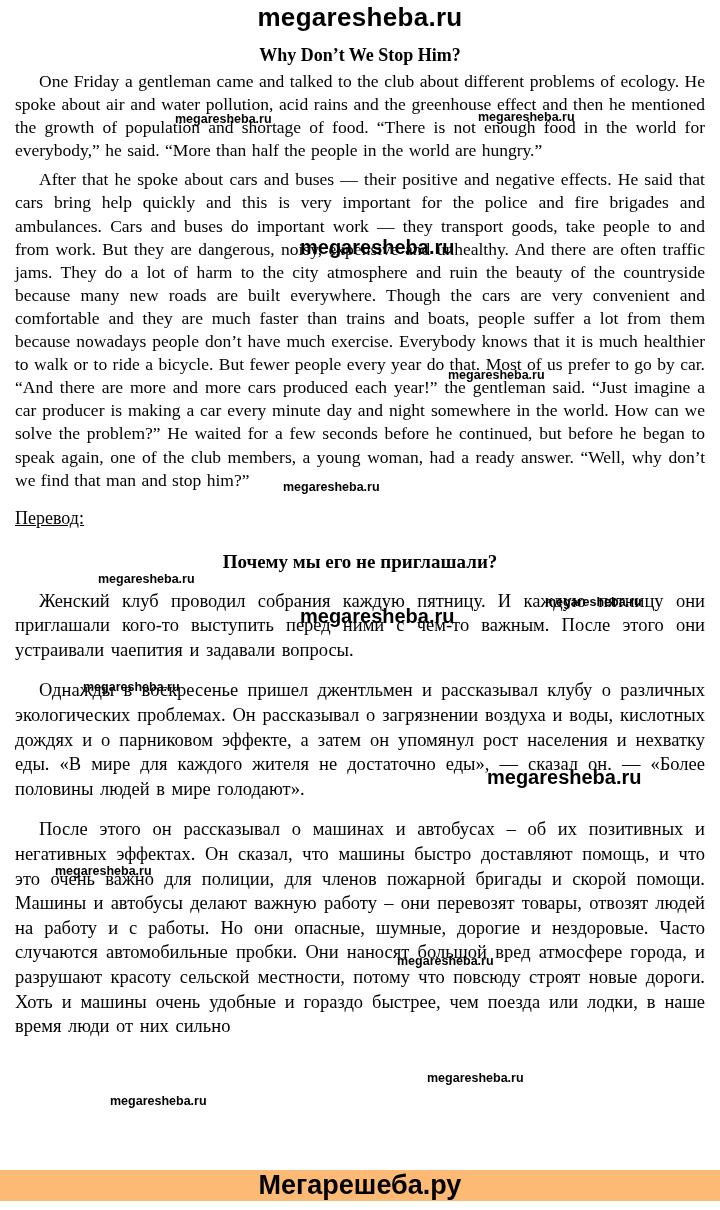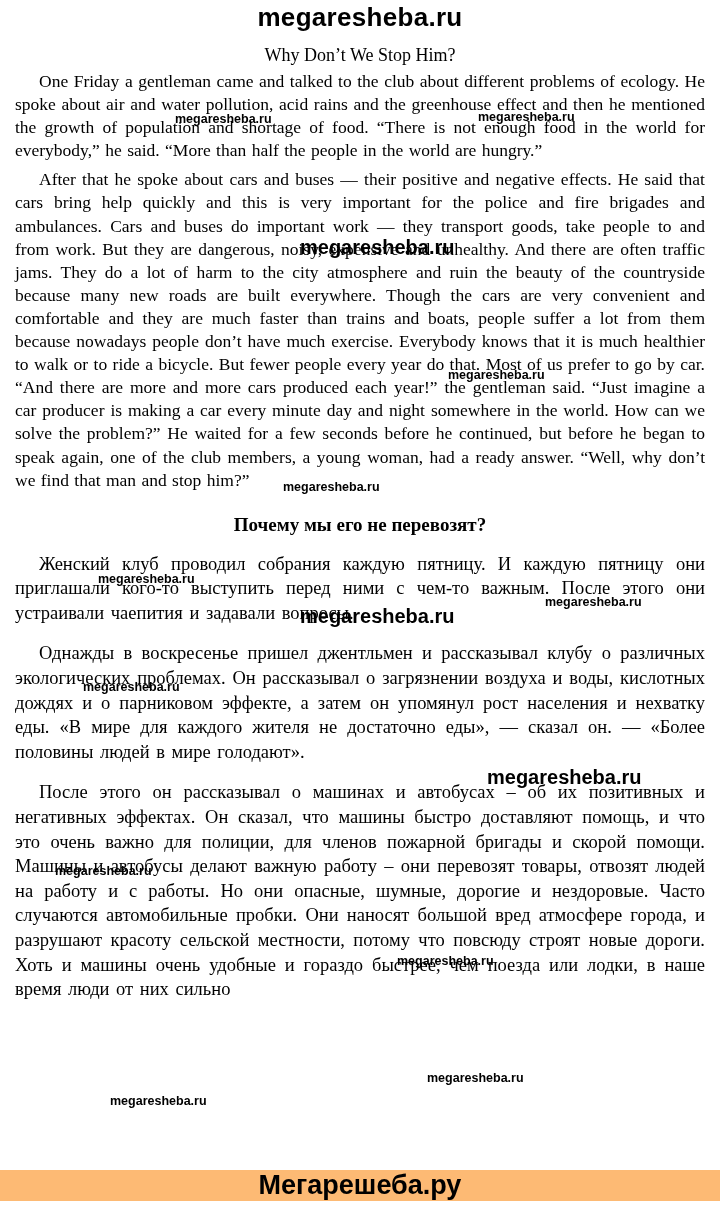--- a/index.html
+++ b/index.html
@@ -19,21 +19,21 @@
     font-family: "Liberation Sans", sans-serif;
     font-weight: 700;
     font-size: 26px;
     text-align: center;
     margin-top: 2px;
     letter-spacing: 0.3px;
   }
 
   .en-title {
     font-size: 18px;
-    font-weight: 400;
+    font-weight: 700;
     text-align: center;
     margin: 12px 0 4px 0;
   }
   .en-para {
     font-size: 17.5px;
     line-height: 1.32;
     text-align: justify;
     text-indent: 24px;
     margin: 0 0 6px 0;
     word-spacing: 1px;
@@ -89,22 +89,23 @@
 
   <div class="site-header">megaresheba.ru</div>
 
   <h1 class="en-title">Why Don’t We Stop Him?</h1>
 
 
   <p class="en-para">One Friday a gentleman came and talked to the club about different problems of ecology. He spoke about air and water pollution, acid rains and the greenhouse effect and then he mentioned the growth of population and shortage of food. “There is not enough food in the world for everybody,” he said. “More than half the people in the world are hungry.”</p>
 
   <p class="en-para">After that he spoke about cars and buses — their positive and negative effects. He said that cars bring help quickly and this is very important for the police and fire brigades and ambulances. Cars and buses do important work — they transport goods, take people to and from work. But they are dangerous, noisy, expensive and unhealthy. And there are often traffic jams. They do a lot of harm to the city atmosphere and ruin the beauty of the countryside because many new roads are built everywhere. Though the cars are very convenient and comfortable and they are much faster than trains and boats, people suffer a lot from them because nowadays people don’t have much exercise. Everybody knows that it is much healthier to walk or to ride a bicycle. But fewer people every year do that. Most of us prefer to go by car. “And there are more and more cars produced each year!” the gentleman said. “Just imagine a car producer is making a car every minute day and night somewhere in the world. How can we solve the problem?” He waited for a few seconds before he continued, but before he began to speak again, one of the club members, a young woman, had a ready answer. “Well, why don’t we find that man and stop him?”</p>
 
+  <div class="translation-label">Перевод:</div>
 
-  <h2 class="ru-title">Почему мы его не перевозят?</h2>
+  <h2 class="ru-title">Почему мы его не приглашали?</h2>
 
   <p class="ru-para">Женский клуб проводил собрания каждую пятницу. И каждую пятницу они приглашали кого-то выступить перед ними с чем-то важным. После этого они устраивали чаепития и задавали вопросы.</p>
 
   <p class="ru-para">Однажды в воскресенье пришел джентльмен и рассказывал клубу о различных экологических проблемах. Он рассказывал о загрязнении воздуха и воды, кислотных дождях и о парниковом эффекте, а затем он упомянул рост населения и нехватку еды. «В мире для каждого жителя не достаточно еды», — сказал он. — «Более половины людей в мире голодают».</p>
 
   <p class="ru-para">После этого он рассказывал о машинах и автобусах – об их позитивных и негативных эффектах. Он сказал, что машины быстро доставляют помощь, и что это очень важно для полиции, для членов пожарной бригады и скорой помощи. Машины и автобусы делают важную работу – они перевозят товары, отвозят людей на работу и с работы. Но они опасные, шумные, дорогие и нездоровые. Часто случаются автомобильные пробки. Они наносят большой вред атмосфере города, и разрушают красоту сельской местности, потому что повсюду строят новые дороги. Хоть и машины очень удобные и гораздо быстрее, чем поезда или лодки, в наше время люди от них сильно</p>
 
 </div>
 
 <div class="site-footer">Мегарешеба.ру</div>

